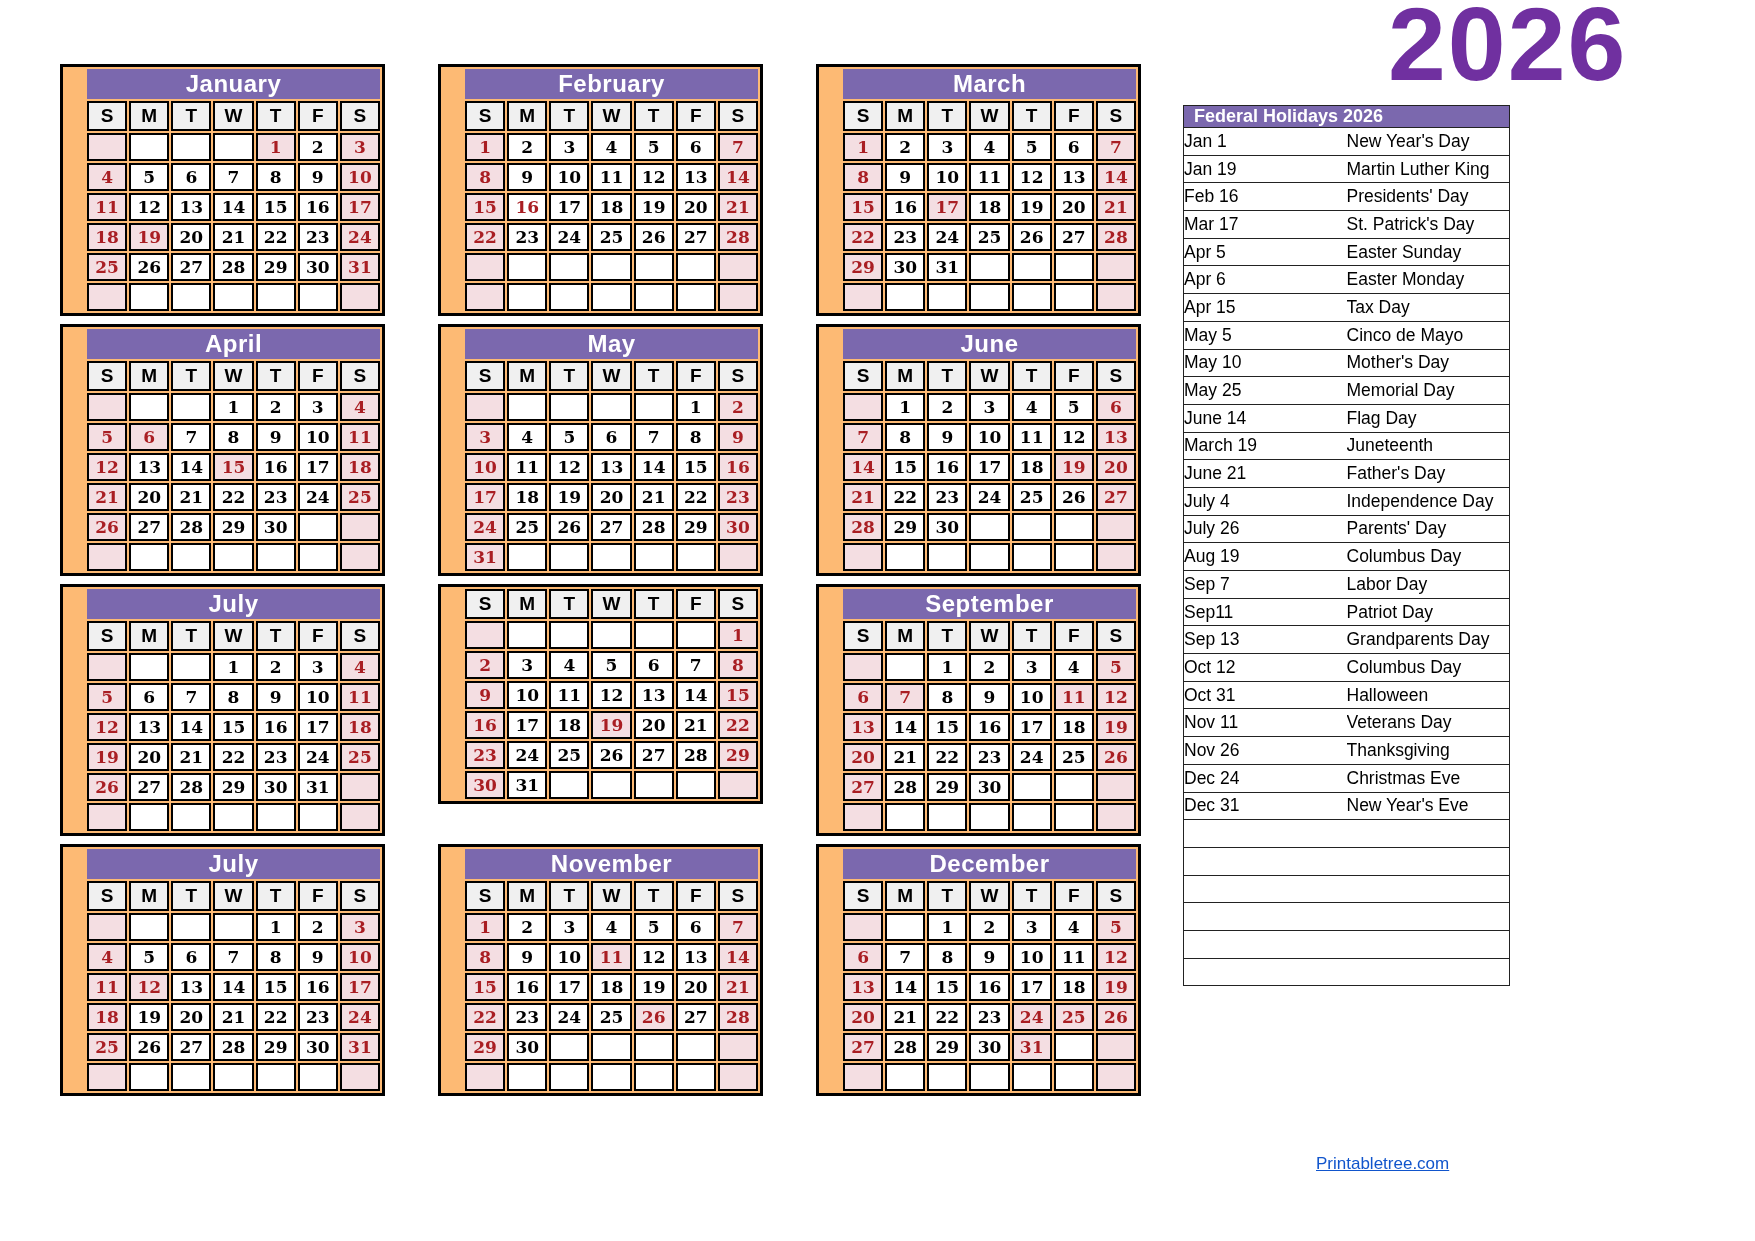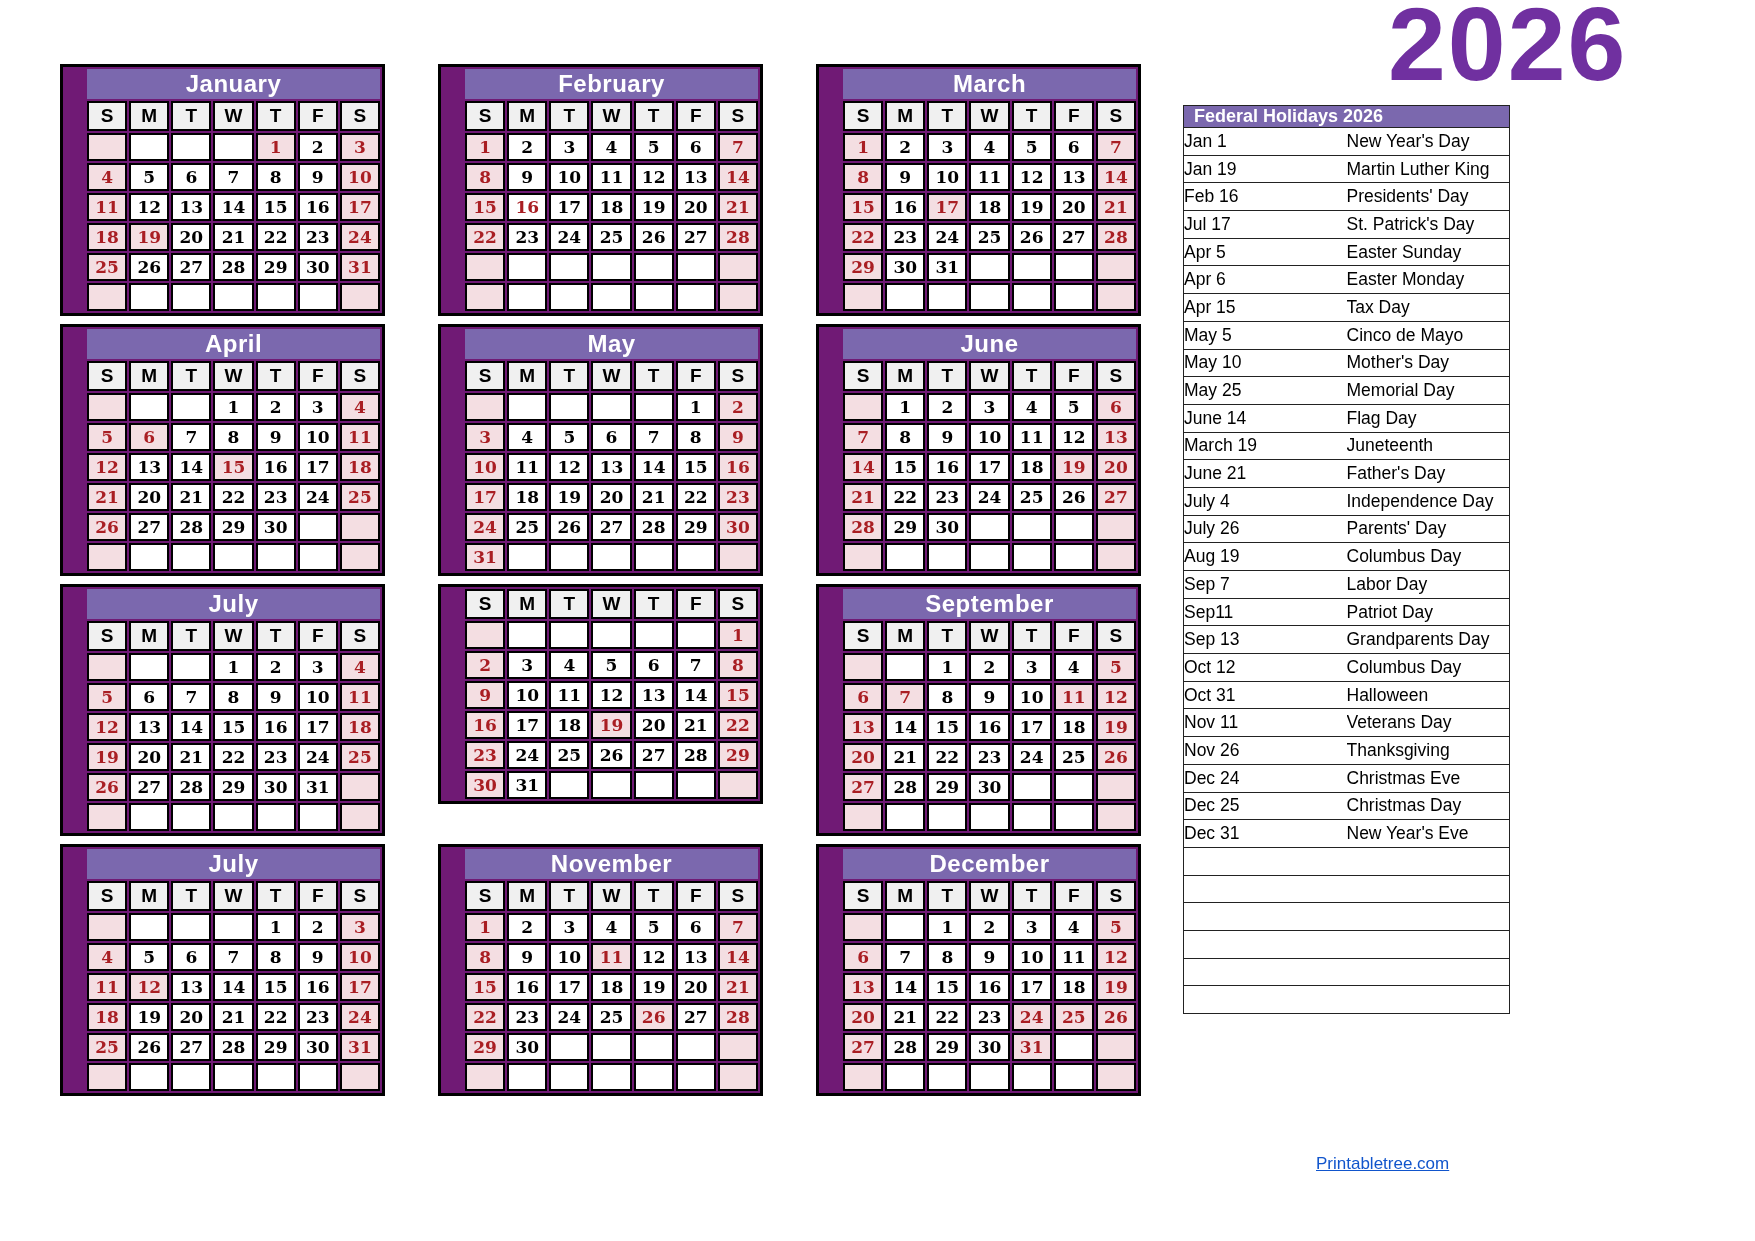--- a/index.html
+++ b/index.html
@@ -8,21 +8,21 @@
     font-family:"Liberation Sans",sans-serif;overflow:hidden;
   }
   
   .months-grid{
     position:absolute;left:60px;top:64px;
     display:grid;grid-template-columns:repeat(3,325px);
     column-gap:53px;grid-auto-rows:224px;row-gap:36px;
   }
   table.cal{
     width:325px;border:3px solid #000;border-collapse:separate;
-    border-spacing:2px;background:#701a75;table-layout:fixed;padding-left:22px;
+    border-spacing:2px;background:#fdba74;table-layout:fixed;padding-left:22px;
   }
   th.mname{
     background:#7B68AE;color:#fff;font-weight:bold;font-size:24px;
     height:28px;text-align:center;border:none;letter-spacing:.5px;
   }
   th.dh{
     background:#F0F0F0;color:#000;font-weight:bold;font-size:19px;
     height:24px;text-align:center;border:2px solid #000;
   }
   td.dc{
@@ -943,21 +943,21 @@
         </tr>
         <tr>
           <td class="hdate">Jan 19</td>
           <td class="hname">Martin Luther King</td>
         </tr>
         <tr>
           <td class="hdate">Feb 16</td>
           <td class="hname">Presidents' Day</td>
         </tr>
         <tr>
-          <td class="hdate">Jul 17</td>
+          <td class="hdate">Mar 17</td>
           <td class="hname">St. Patrick's Day</td>
         </tr>
         <tr>
           <td class="hdate">Apr 5</td>
           <td class="hname">Easter Sunday</td>
         </tr>
         <tr>
           <td class="hdate">Apr 6</td>
           <td class="hname">Easter Monday</td>
         </tr>
@@ -1025,24 +1025,20 @@
           <td class="hdate">Nov 11</td>
           <td class="hname">Veterans Day</td>
         </tr>
         <tr>
           <td class="hdate">Nov 26</td>
           <td class="hname">Thanksgiving</td>
         </tr>
         <tr>
           <td class="hdate">Dec 24</td>
           <td class="hname">Christmas Eve</td>
-        </tr>
-        <tr>
-          <td class="hdate">Dec 25</td>
-          <td class="hname">Christmas Day</td>
         </tr>
         <tr>
           <td class="hdate">Dec 31</td>
           <td class="hname">New Year's Eve</td>
         </tr>
         <tr>
           <td class="hdate"></td>
           <td class="hname"></td>
         </tr>
         <tr>

